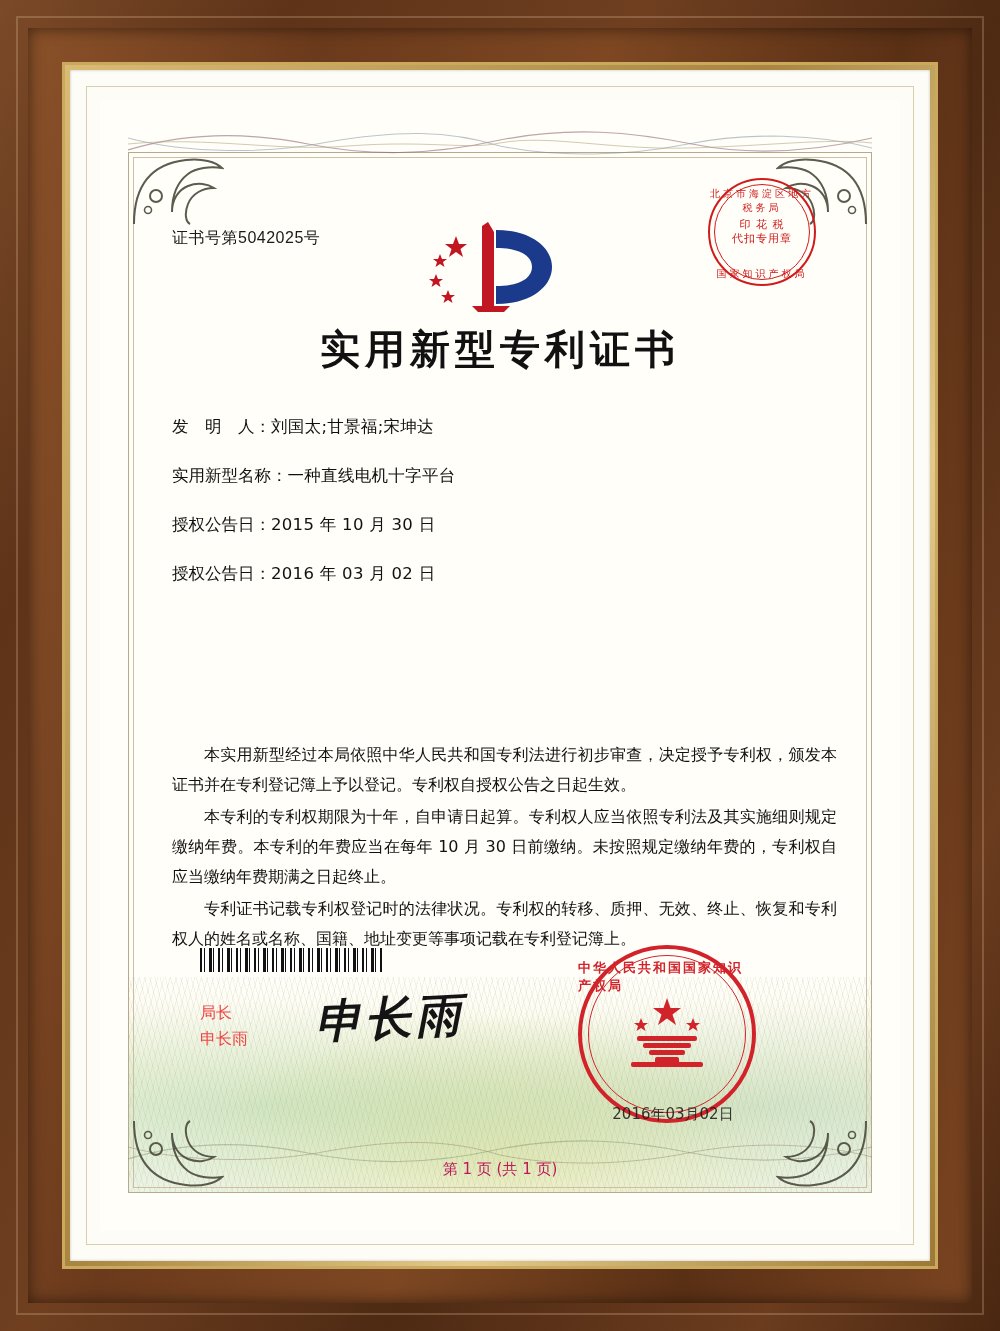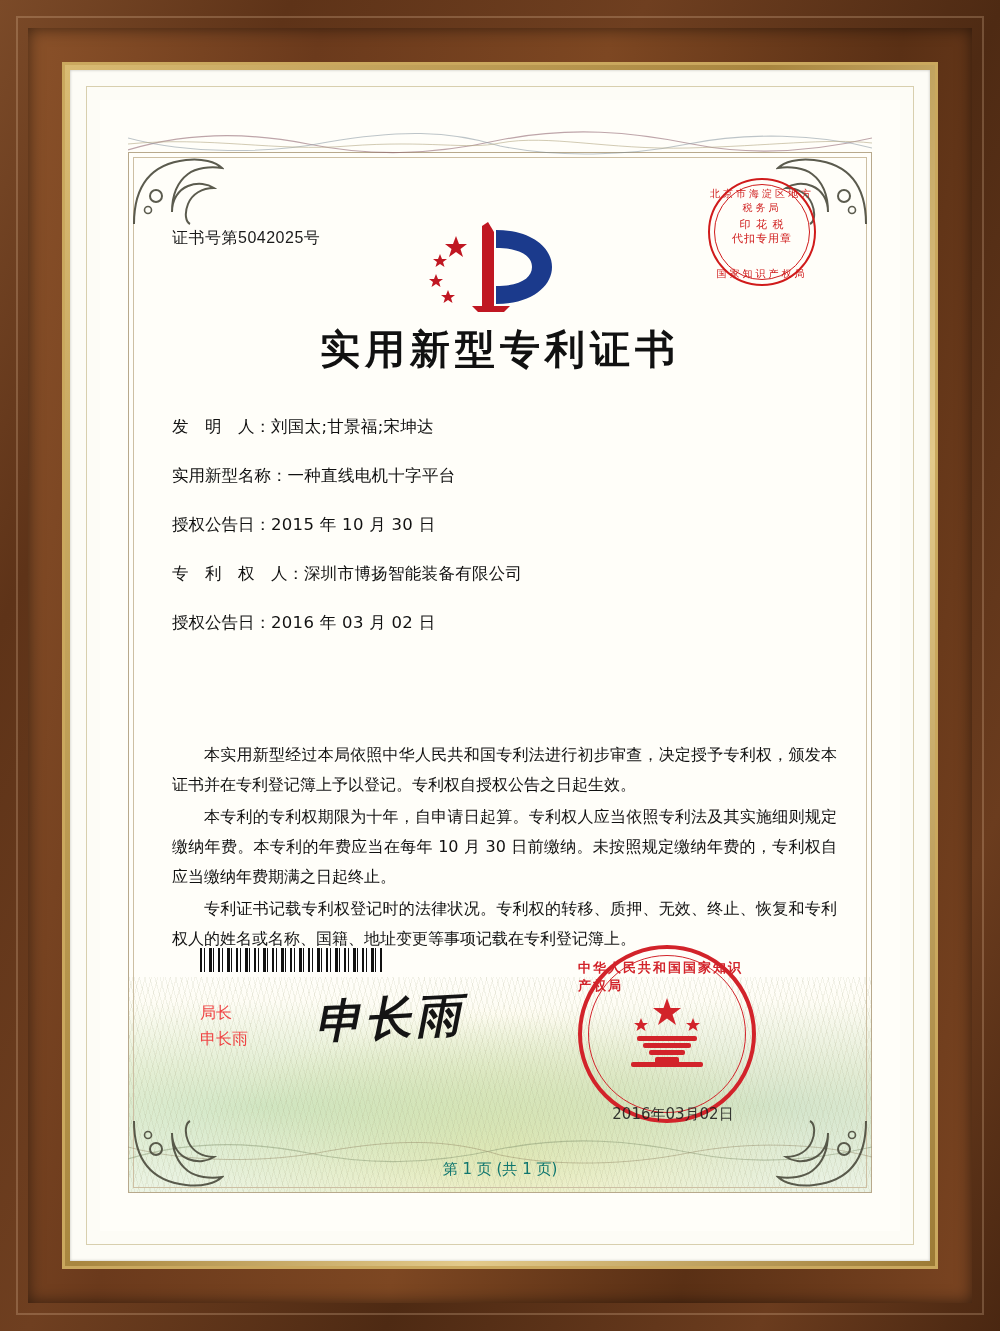--- a/index.html
+++ b/index.html
@@ -297,21 +297,21 @@
     color: #1a1a1a;
     opacity: 0.88;
   }
 
   .page-no {
     position: absolute;
     left: 0; right: 0; bottom: 52px;
     text-align: center;
     font-family: "DejaVu Sans", sans-serif;
     font-size: 15px;
-    color: #0f766e;
+    color: #be185d;
   }
 </style>
 </head>
 <body>
 
 <div class="frame-outer">
   <div class="frame-bevel-hi"></div>
   <div class="frame-inner-wood"></div>
   <div class="frame-goldline"></div>
   <div class="mat"></div>
@@ -395,24 +395,20 @@
         <span class="field-label">发　明　人：</span>
         <span class="field-value">刘国太;甘景福;宋坤达</span>
       </div>
       <div class="field-row">
         <span class="field-label">实用新型名称：</span>
         <span class="field-value">一种直线电机十字平台</span>
       </div>
       <div class="field-row">
         <span class="field-label">授权公告日：</span>
         <span class="field-value">2015 年 10 月 30 日</span>
-      </div>
-      <div class="field-row">
-        <span class="field-label">专　利　权　人：</span>
-        <span class="field-value">深圳市博扬智能装备有限公司</span>
       </div>
       <div class="field-row">
         <span class="field-label">授权公告日：</span>
         <span class="field-value">2016 年 03 月 02 日</span>
       </div>
     </div>
 
     <div class="paras">
       <p class="para">本实用新型经过本局依照中华人民共和国专利法进行初步审查，决定授予专利权，颁发本证书并在专利登记簿上予以登记。专利权自授权公告之日起生效。</p>
       <p class="para">本专利的专利权期限为十年，自申请日起算。专利权人应当依照专利法及其实施细则规定缴纳年费。本专利的年费应当在每年 10 月 30 日前缴纳。未按照规定缴纳年费的，专利权自应当缴纳年费期满之日起终止。</p>

